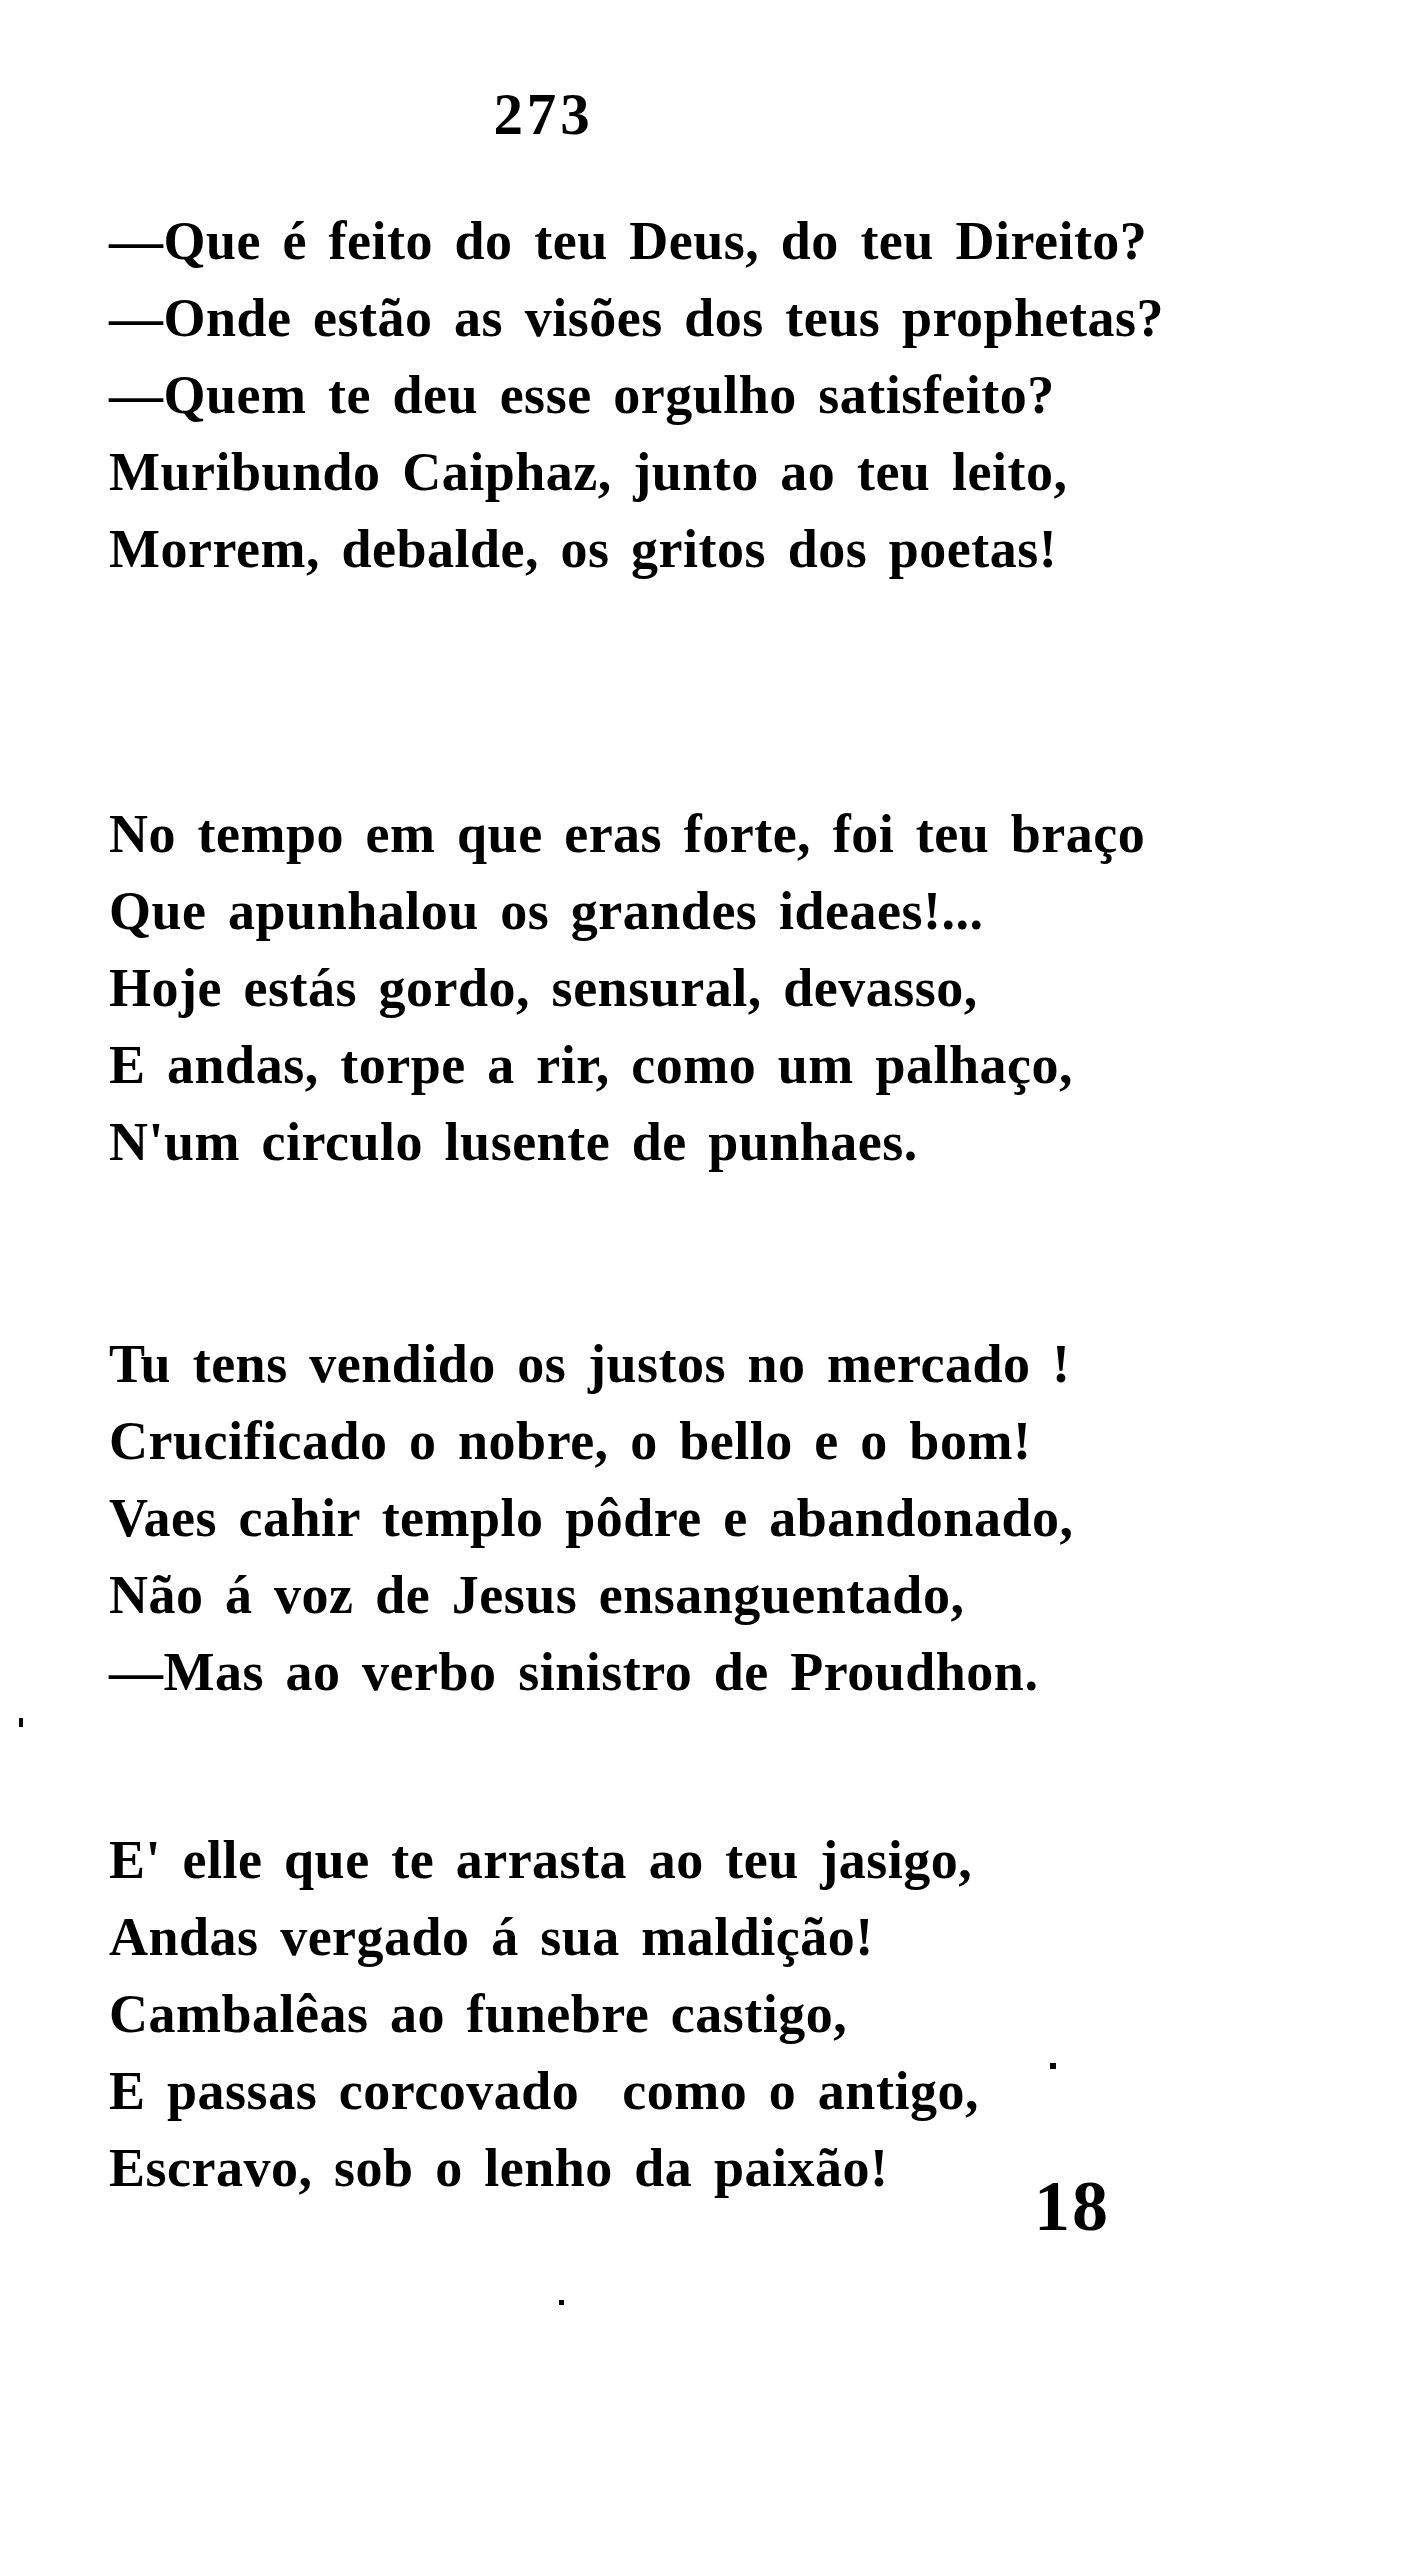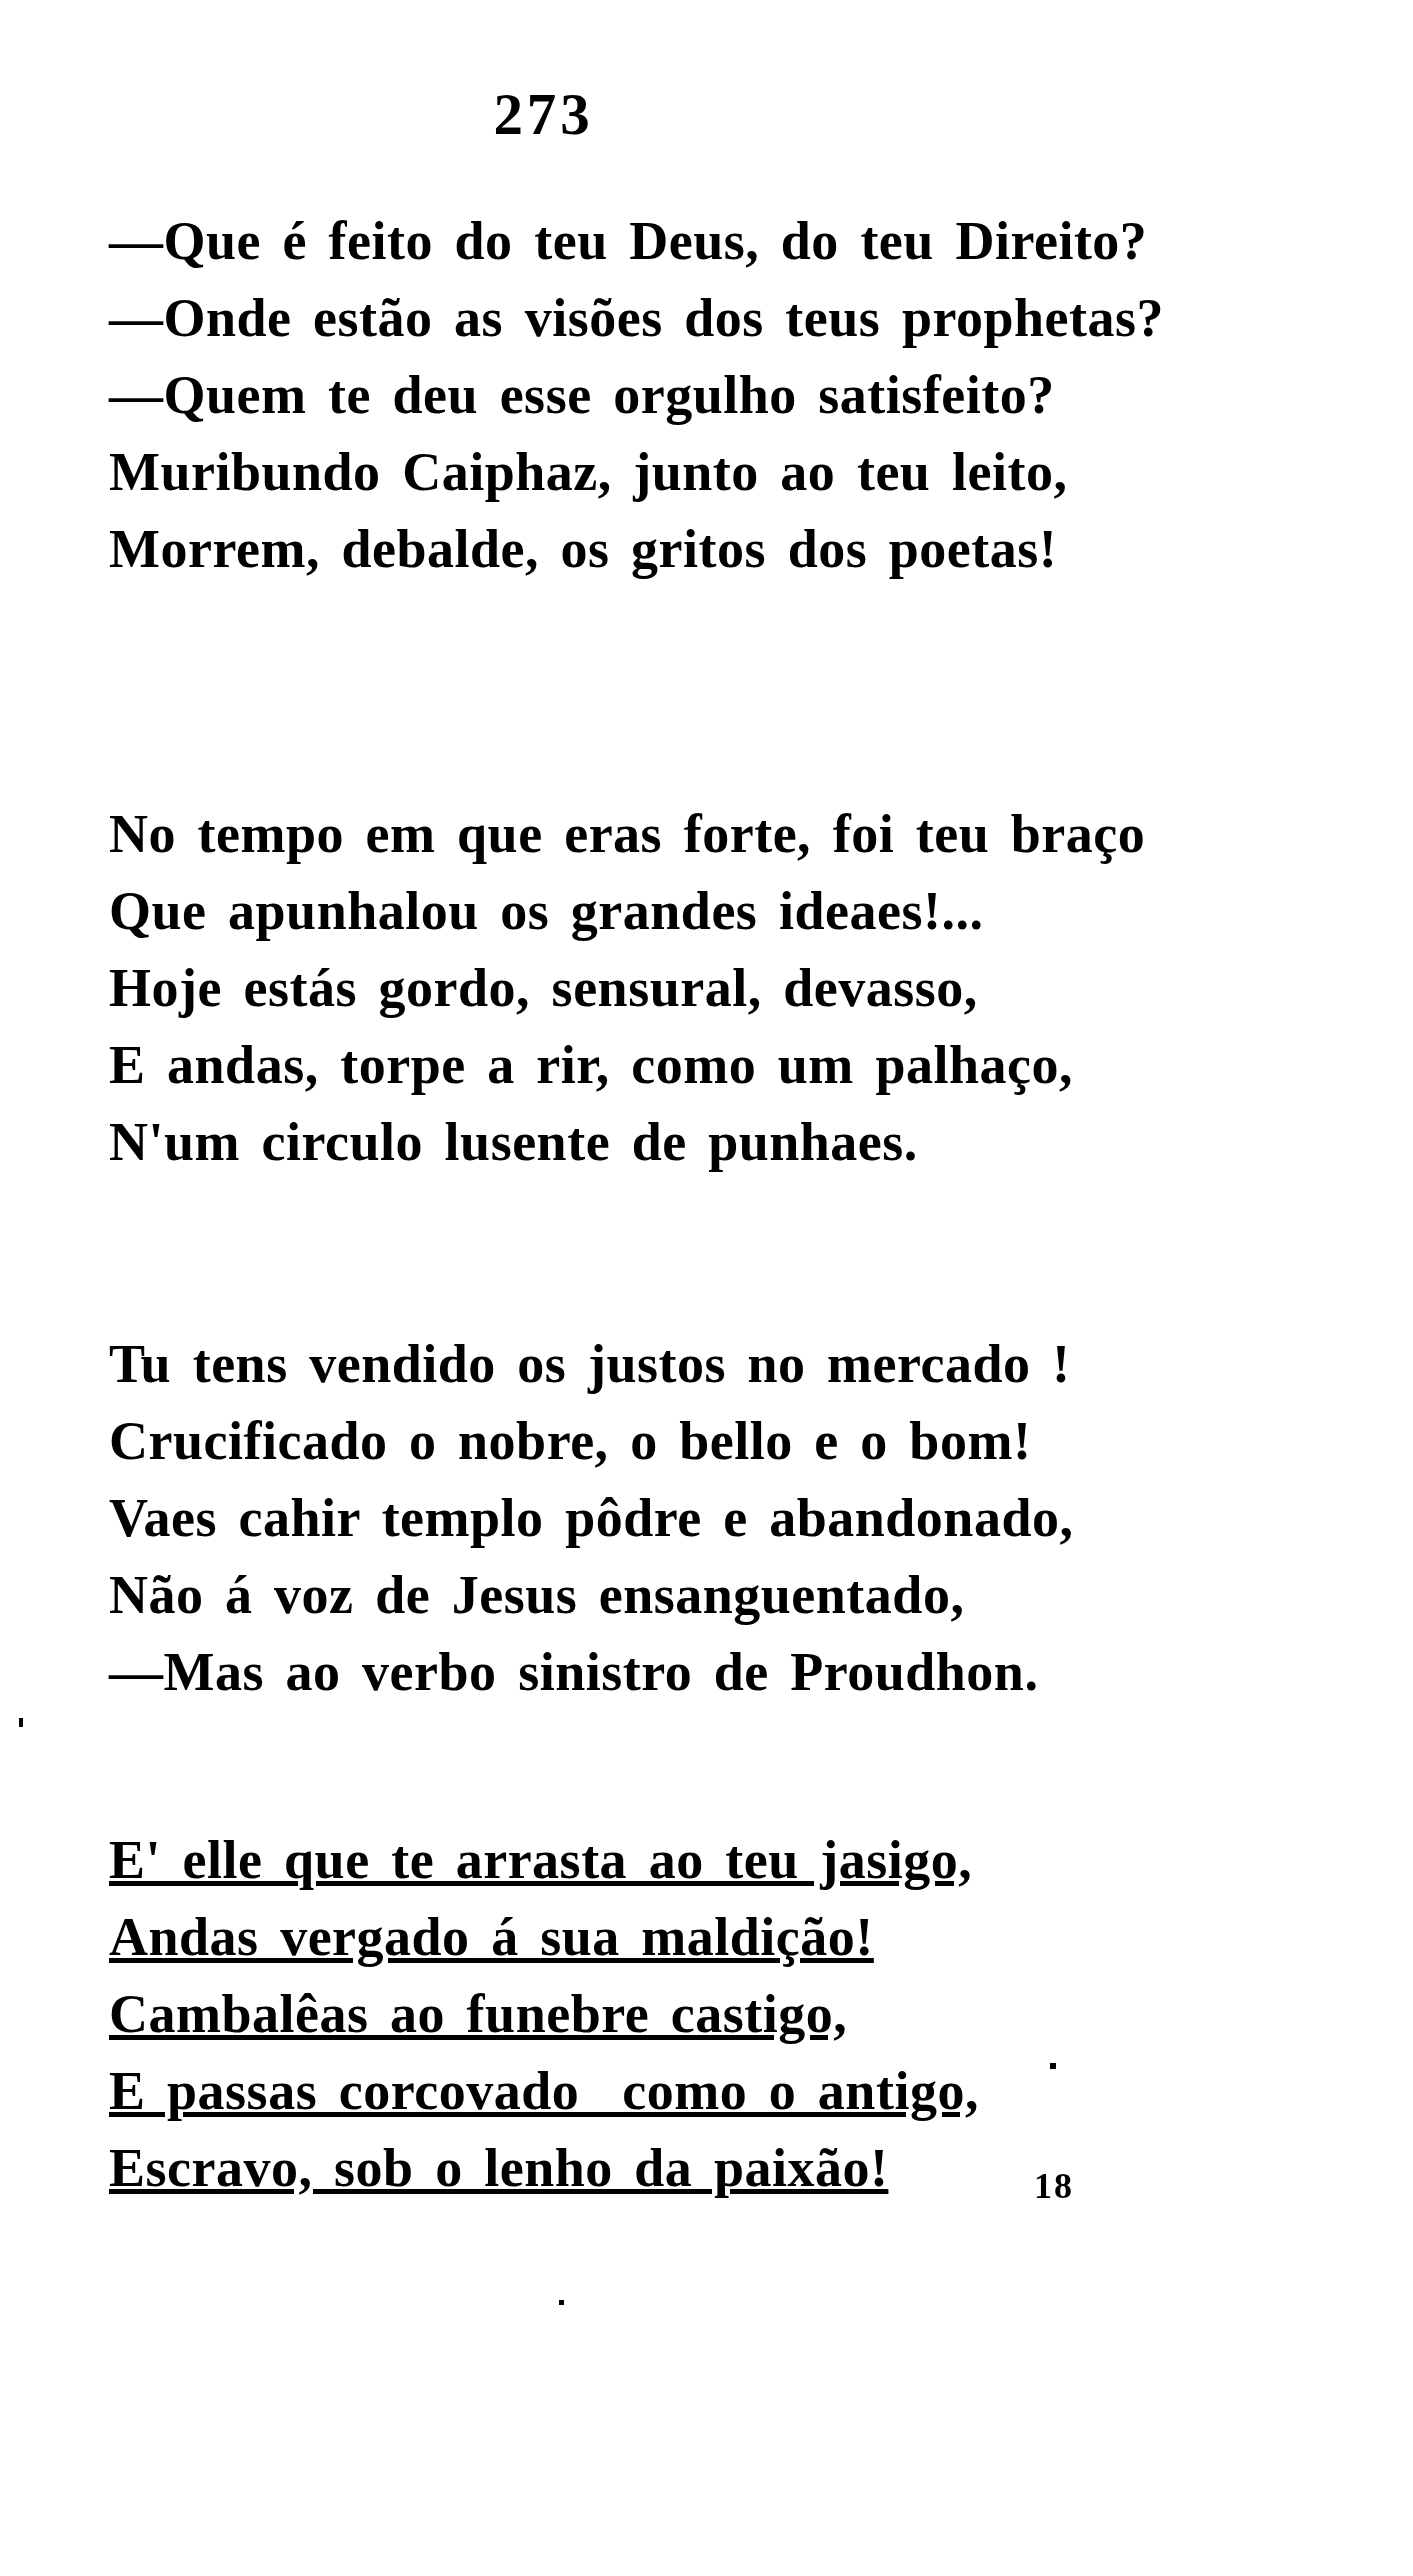--- a/index.html
+++ b/index.html
@@ -28,34 +28,34 @@
     letter-spacing: 3.8px;
   }
   .stanza {
     position: absolute;
     left: 109px;
     width: 1187px;
   }
   .stanza-1 { top: 203px; }
   .stanza-2 { top: 754px; margin-top: 42px; }
   .stanza-3 { top: 1326px; }
-  .stanza-4 { top: 1822px; text-decoration: underline; }
+  .stanza-4 { top: 1822px; }
   .line {
     margin: 0;
     font-size: 54px;
     line-height: 77px;
     white-space: pre;
     word-spacing: 0.14em;
     letter-spacing: 0.5px;
   }
   .signature-mark {
     position: absolute;
     left: 1034px;
     top: 2165px;
-    font-size: 36px;
+    font-size: 72px;
     letter-spacing: 1.9px;
   }
   .speck {
     position: absolute;
     background: #000000;
   }
   .speck-1 { left: 19px;   top: 1718px; width: 3.8px; height: 8.6px; }
   .speck-2 { left: 1050px; top: 2063px; width: 5.7px; height: 5.7px; }
   .speck-3 { left: 559px;  top: 2300px; width: 4.8px; height: 4.8px; }
 </style>

